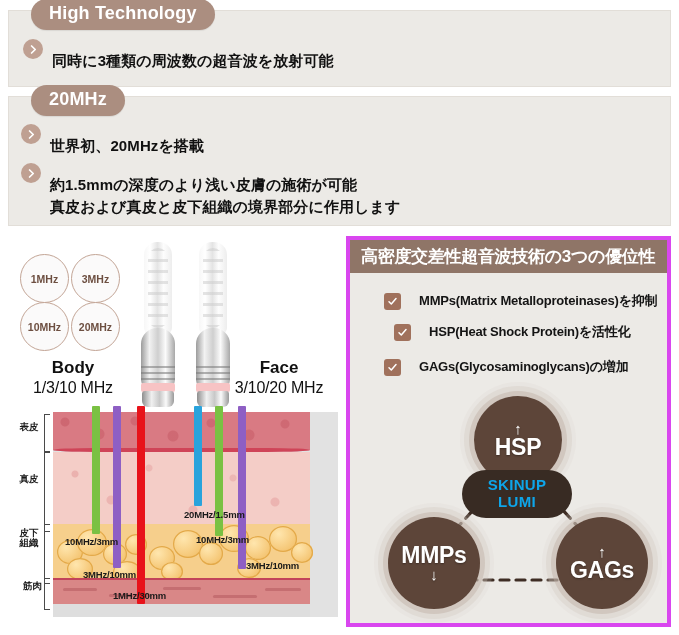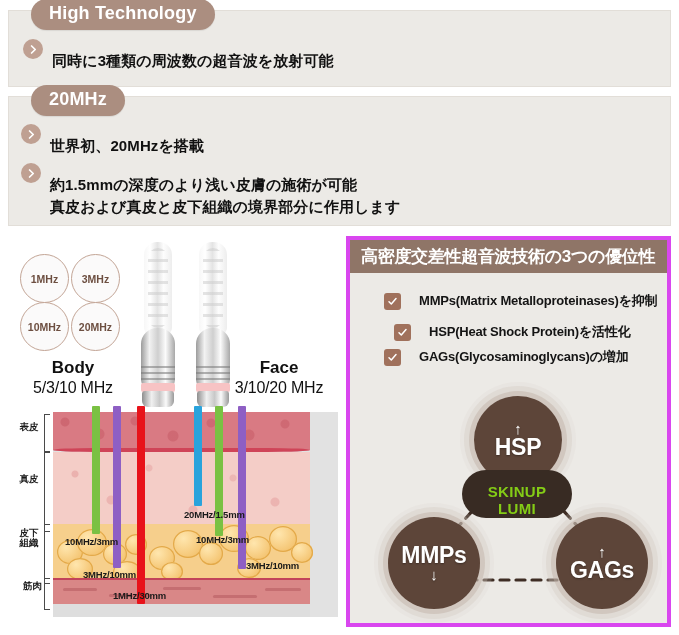--- a/index.html
+++ b/index.html
@@ -133,22 +133,22 @@
     text-shadow:0 1px 2px rgba(0,0,0,.35);
   }
   .node .nlabel{font-size:23px;font-weight:bold;line-height:1;letter-spacing:-.3px;}
   .node .narrow{font-size:15px;line-height:1;}
   #node-hsp{left:110px;top:6px;width:88px;height:88px;}
   #node-mmps{left:24px;top:127px;width:92px;height:92px;}
   #node-gags{left:192px;top:127px;width:92px;height:92px;}
 
   #center-badge{
     position:absolute;left:98px;top:80px;width:110px;height:48px;
-    background:#382b23;border-radius:24px;color:#84cc16;
-    display:flex;flex-direction:column;align-items:center;justify-content:flex-end;
+    background:#382b23;border-radius:24px;color:#0ea5e9;
+    display:flex;flex-direction:column;align-items:center;justify-content:center;
     font-size:15px;font-weight:bold;line-height:1.12;letter-spacing:.3px;z-index:3;
   }
   #triangle-wrap{position:absolute;left:14px;top:150px;width:300px;height:232px;}
   #tri-svg{position:absolute;left:0;top:0;}
 </style>
 </head>
 <body>
 
 <div class="page">
 
@@ -207,21 +207,21 @@
       <div class="dev-neck"></div>
       <div class="dev-ring" style="top:124px;"></div>
       <div class="dev-ring" style="top:130px;"></div>
       <div class="dev-ring" style="top:136px;"></div>
       <div class="dev-band"></div>
       <div class="dev-base"></div>
     </div>
 
     <div class="dev-label" id="lab-body">
       <div class="t1">Body</div>
-      <div class="t2">5/3/10 MHz</div>
+      <div class="t2">1/3/10 MHz</div>
     </div>
     <div class="dev-label" id="lab-face">
       <div class="t1">Face</div>
       <div class="t2">3/10/20 MHz</div>
     </div>
 
     <div class="layer-name" style="left:8px;top:186px;">表皮</div>
     <div class="layer-name" style="left:8px;top:238px;">真皮</div>
     <div class="layer-name" style="left:8px;top:292px;">皮下組織</div>
     <div class="layer-name" style="left:8px;top:345px;text-align:right;">筋肉</div>
@@ -295,21 +295,21 @@
       <span class="check-text">MMPs(Matrix Metalloproteinases)を抑制</span>
     </div>
     <div class="check-row" style="left:44px;top:83px;">
       <span class="cbox">
         <svg width="11" height="11" viewBox="0 0 11 11">
             <path d="M2 5.7 L4.3 8 L9 2.6" stroke="#fff" stroke-width="1.5" fill="none" stroke-linecap="round" stroke-linejoin="round"></path>
           </svg>
       </span>
       <span class="check-text">HSP(Heat Shock Protein)を活性化</span>
     </div>
-    <div class="check-row" style="left:34px;top:108px;">
+    <div class="check-row" style="left:34px;top:118px;">
       <span class="cbox">
         <svg width="11" height="11" viewBox="0 0 11 11">
             <path d="M2 5.7 L4.3 8 L9 2.6" stroke="#fff" stroke-width="1.5" fill="none" stroke-linecap="round" stroke-linejoin="round"></path>
           </svg>
       </span>
       <span class="check-text">GAGs(Glycosaminoglycans)の増加</span>
     </div>
 
     <div id="triangle-wrap">
       <svg id="tri-svg" width="300" height="232">

